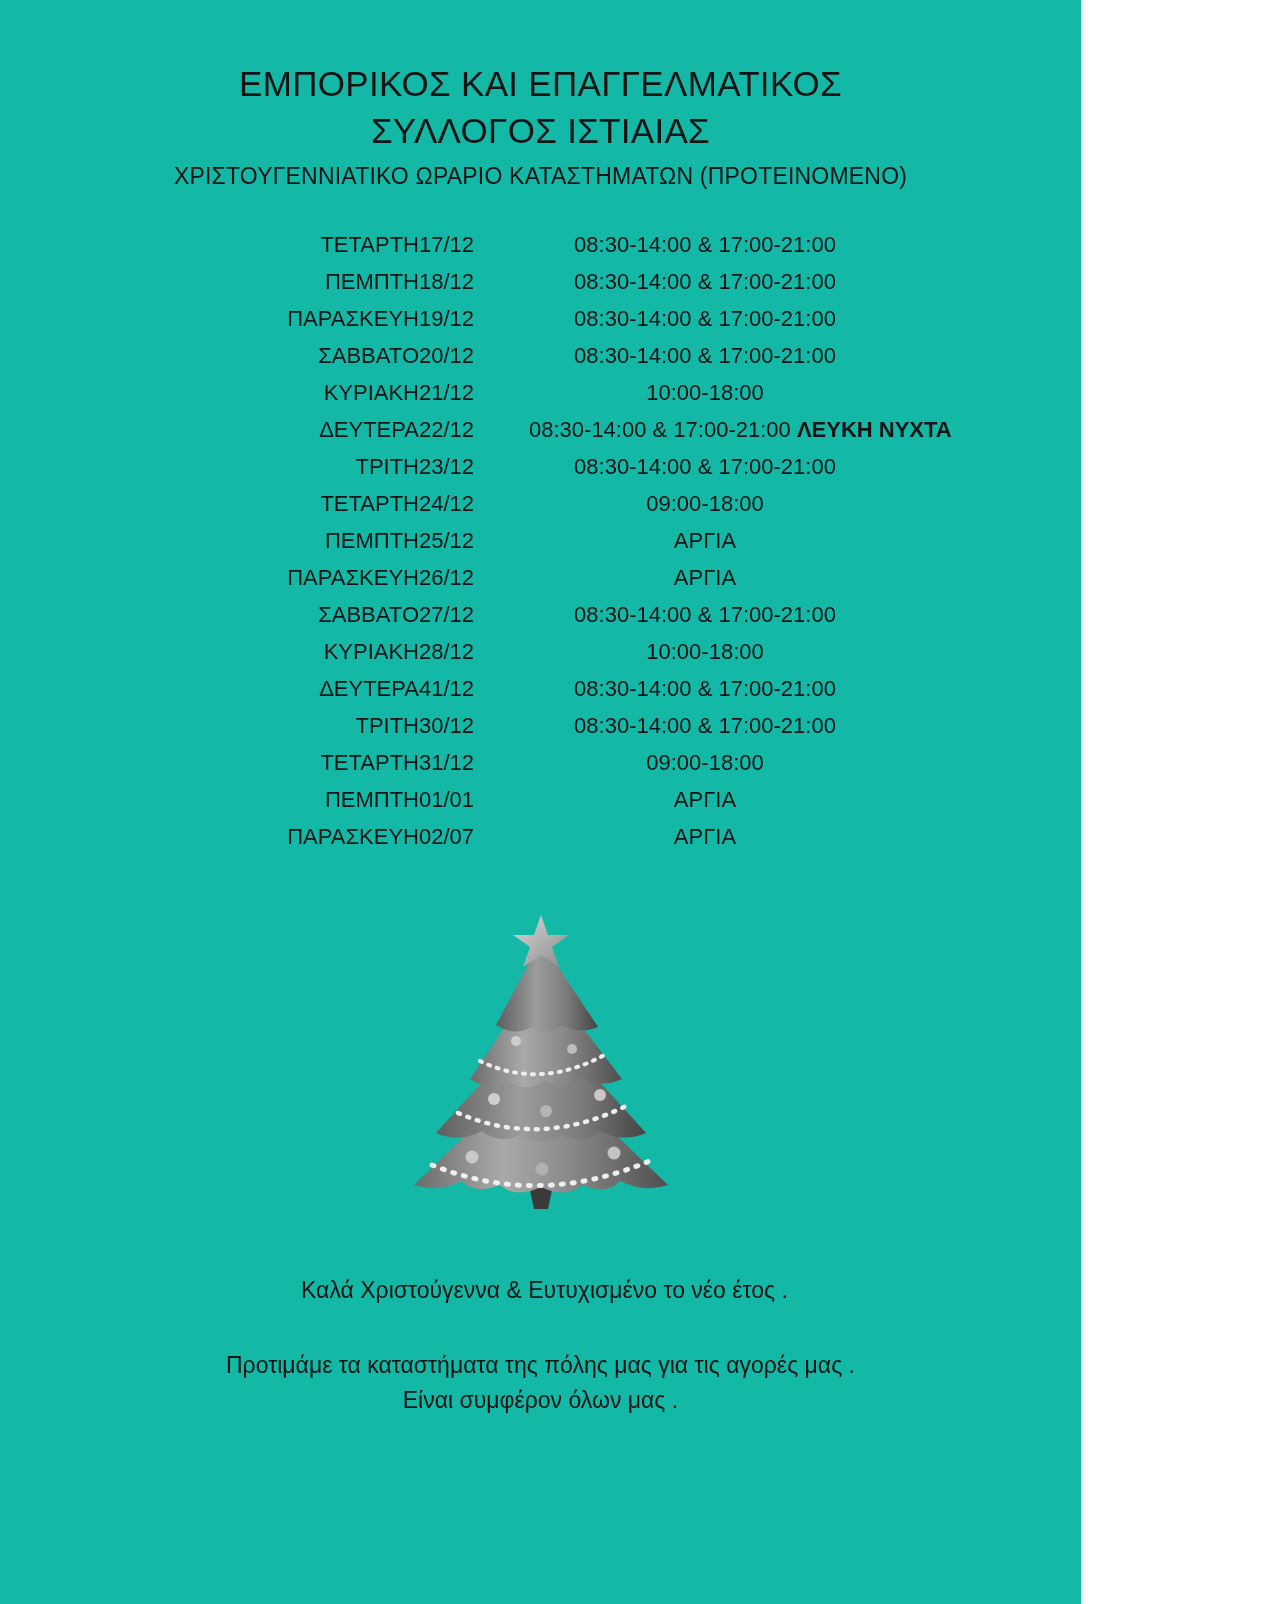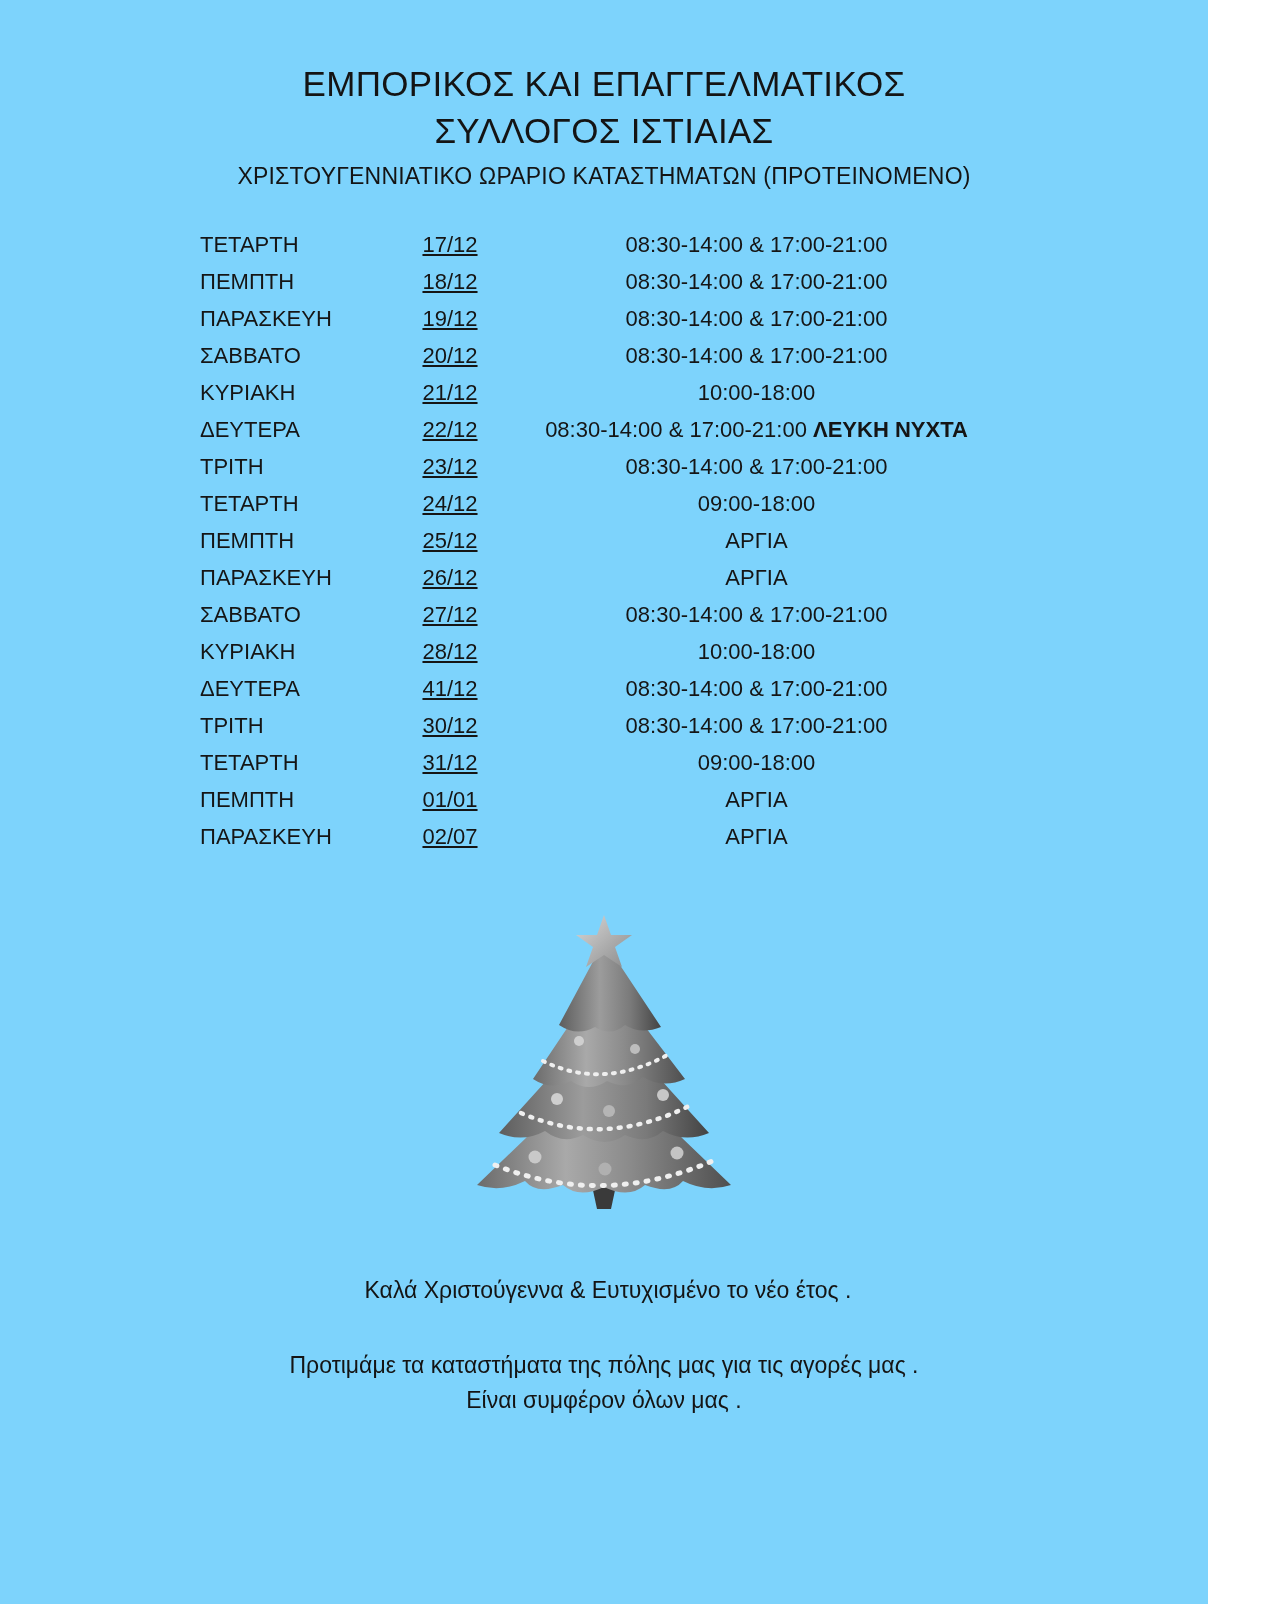--- a/index.html
+++ b/index.html
@@ -9,23 +9,23 @@
   }
   body {
     width: 1284px;
     height: 1604px;
     font-family: "Liberation Sans", sans-serif;
     color: #1a1a1a;
     position: relative;
     overflow: hidden;
   }
   .page {
-    width: 1208px;
+    width: 1081px;
     height: 1604px;
-    background: #7dd3fc;
+    background: #14b8a6;
     position: relative;
     box-sizing: border-box;
   }
 
   
   .header {
     text-align: center;
     padding-top: 60px;
   }
   .org-title-line {
@@ -51,29 +51,29 @@
   .row {
     display: flex;
     align-items: baseline;
     height: 37px;
     font-size: 22px;
     color: #151515;
   }
   .col-day {
     width: 195px;
     flex: 0 0 195px;
-    text-align: left;
+    text-align: right;
     white-space: nowrap;
+    margin-left: 24px;
   }
   .col-date {
     width: 110px;
     flex: 0 0 110px;
-    text-align: center;
+    text-align: left;
     white-space: nowrap;
-    text-decoration: underline;
   }
   .col-hours {
     flex: 1 1 auto;
     text-align: center;
     white-space: nowrap;
   }
   .note {
     font-weight: bold;
   }
 

